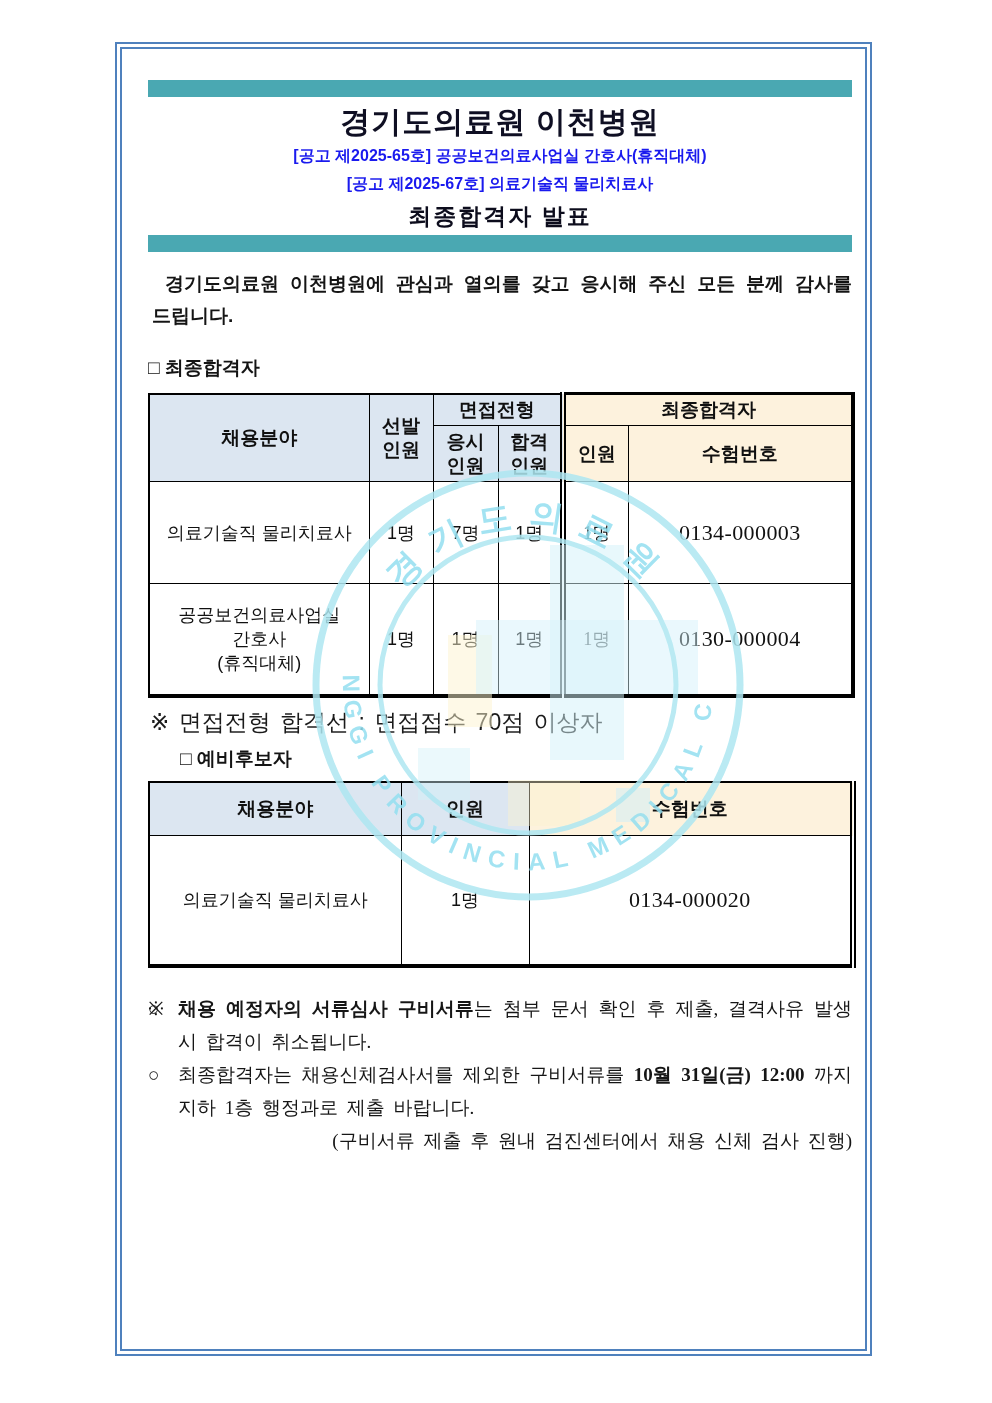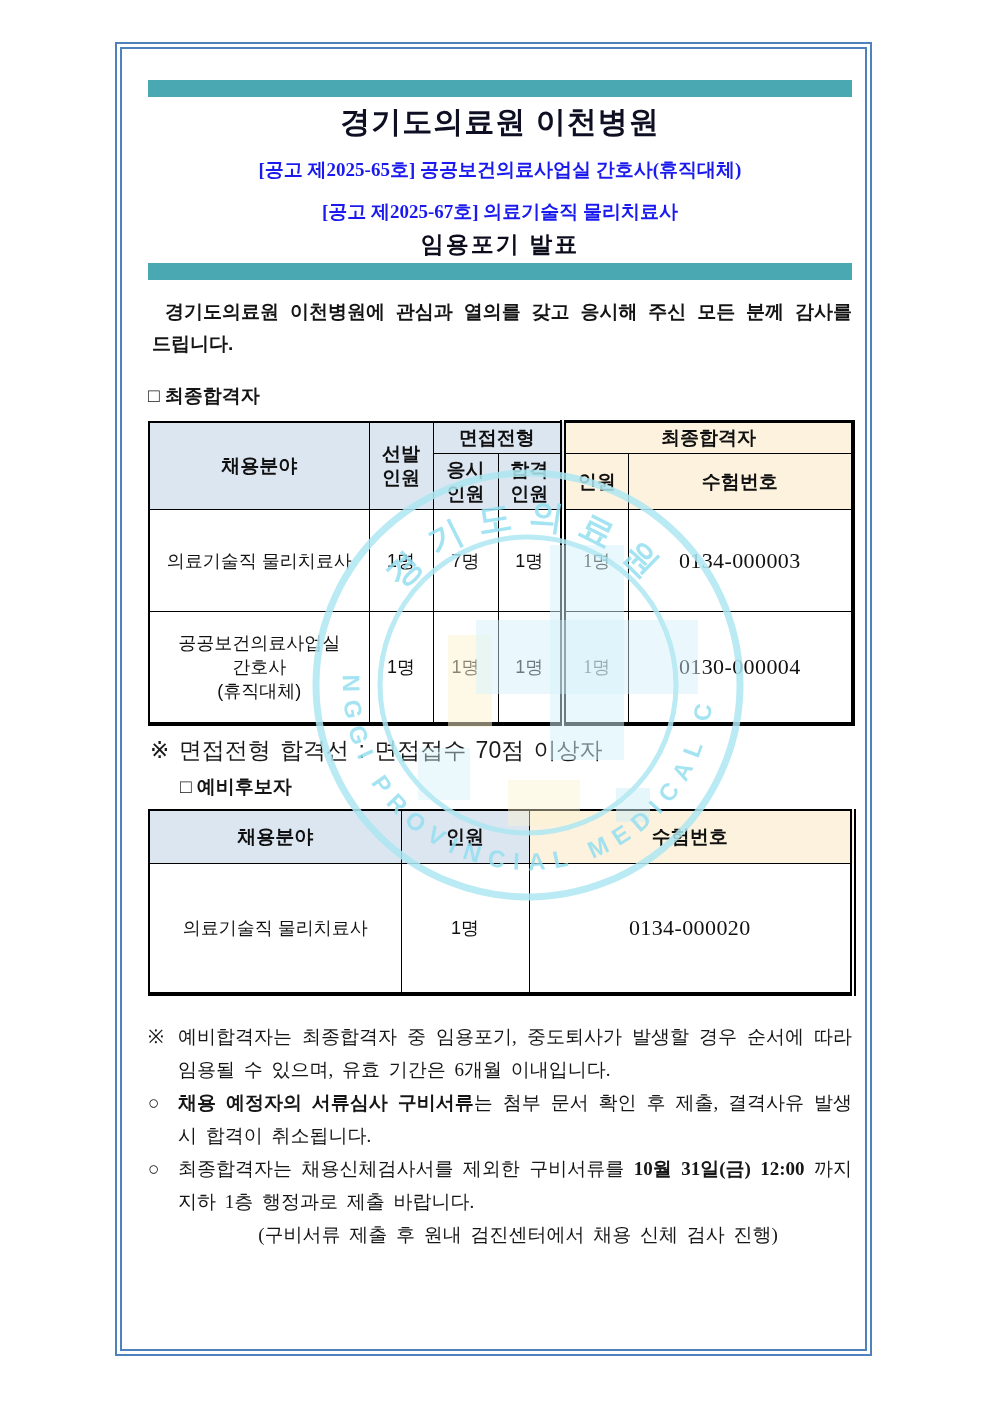--- a/index.html
+++ b/index.html
@@ -12,22 +12,22 @@
   body{width:992px;height:1403px;background:#ffffff;position:relative;overflow:hidden;
        font-family:"Liberation Sans","DejaVu Sans",sans-serif;color:#111;}
   .frame{position:absolute;left:115px;top:42px;width:757px;height:1314px;
          border:7px double var(--frame-border,#4f81bd);pointer-events:none;}
   .content{position:absolute;left:148px;top:8px;width:704px;z-index:1;}
   .bar{height:17px;background:var(--accent-bar,#4aa8b2);}
   .bar.top{margin-top:72px;}
   .bar.bottom{margin-top:4px;}
   h1.title{margin:7px 0 0 0;text-align:center;font-size:30px;line-height:36px;
            font-weight:800;color:var(--title-navy,#0f0f23);letter-spacing:1px;}
-  p.notice{margin:17px 0 0 0;text-align:center;font-size:19px;line-height:25px;
-           font-weight:700;color:var(--notice-blue,#1a1aee);font-family:Liberation Serif, serif;}
+  p.notice{margin:3px 0 0 0;text-align:center;font-size:16px;line-height:25px;
+           font-weight:700;color:var(--notice-blue,#1a1aee);}
   h2.subtitle{margin:6px 0 0 0;text-align:center;font-size:23px;line-height:29px;
               font-weight:800;color:#0c0c1c;letter-spacing:2px;}
   p.intro{margin:16px 0 0 4px;font-size:19px;line-height:32px;font-weight:700;
           text-align:justify;text-indent:13px;word-spacing:5px;color:#141414;}
   .sec-label{margin-top:23px;font-size:19px;font-weight:800;color:#141414;}
   .sec-label.second{margin-top:8px;margin-left:32px;}
   table{border-collapse:collapse;width:704px;table-layout:fixed;background:transparent;}
   table.t1{margin-top:11px;border:2px solid #000;border-bottom:4px solid #000;border-right:4px solid #000;}
   table.t2{margin-top:9px;border:2px solid #000;border-bottom:4px solid #000;border-right:6px double #000;}
   th,td{border:1.5px solid #000;text-align:center;vertical-align:middle;padding:2px 4px;}
@@ -44,39 +44,39 @@
   .t2 .dr td{height:130px;}
   .grp-left{border-left:6px double #000;font-family:Liberation Serif, serif;}
   .grp-top{border-top:3px solid #000;}
   .num{font-family:"Liberation Serif","DejaVu Serif",serif;font-size:22px;letter-spacing:0.4px;}
   p.tnote{margin:9px 0 0 2px;font-size:23px;font-weight:500;color:#1a1a1a;word-spacing:3px;}
   .bottom-notes{margin-top:24px;font-family:"Liberation Serif","DejaVu Serif",serif;
                 font-size:19px;line-height:33px;color:#161616;}
   .bn{margin:0;position:relative;padding-left:30px;text-align:justify;word-spacing:4px;}
   .bn .marker{position:absolute;left:0;top:0;width:26px;text-align:left;}
   .bn b{font-weight:800;}
-  .bn.sub{padding-left:36px;text-align:center;}
+  .bn.sub{padding-left:36px;text-align:right;}
   .bn.contact{padding-left:30px;font-weight:800;text-align:left;}
   .wm{position:absolute;left:298px;top:450px;width:460px;height:470px;z-index:2;
       pointer-events:none;opacity:0.85;}
   .wm text{font-family:"Liberation Sans","DejaVu Sans",sans-serif;}
 </style>
 </head>
 <body>
 
 <div class="frame"></div>
 
 <div class="content">
 
   <div class="bar top"></div>
 
   <h1 class="title">경기도의료원 이천병원</h1>
   <p class="notice">[공고 제2025-65호] 공공보건의료사업실 간호사(휴직대체)</p>
   <p class="notice">[공고 제2025-67호] 의료기술직 물리치료사</p>
-  <h2 class="subtitle">임용포기 발표</h2>
+  <h2 class="subtitle">최종합격자 발표</h2>
 
   <div class="bar bottom"></div>
 
   <p class="intro">경기도의료원 이천병원에 관심과 열의를 갖고 응시해 주신 모든 분께 감사를 드립니다.</p>
 
   <div class="sec-label">□ 최종합격자</div>
 
   <table class="t1">
     <colgroup>
       <col style="width:220px">
@@ -142,21 +142,21 @@
     <tr class="dr">
       <td>의료기술직 물리치료사</td>
       <td>1명</td>
       <td class="num">0134-000020</td>
     </tr>
   </tbody>
     </table>
 
   <div class="bottom-notes">
     <p class="bn">
-      <span class="marker">※</span><span>예비합격자는 최종합격자 중 임용포기, 중도퇴사가 발생할 경우 순서에 따라 임용될 수 있으며, 유효 기간은 6개월 이내입니다.</span>
+      <span class="marker">※</span>
     </p>
     <p class="bn">
       <span class="marker">○</span><b>채용 예정자의 서류심사 구비서류</b><span>는 첨부 문서 확인 후 제출, 결격사유 발생 시 합격이 취소됩니다.</span>
     </p>
     <p class="bn">
       <span class="marker">○</span><span>최종합격자는 채용신체검사서를 제외한 구비서류를 </span><b>10월 31일(금) 12:00</b><span> 까지 지하 1층 행정과로 제출 바랍니다.</span>
     </p>
     <p class="bn sub">(구비서류 제출 후 원내 검진센터에서 채용 신체 검사 진행)</p>
   </div>
 

